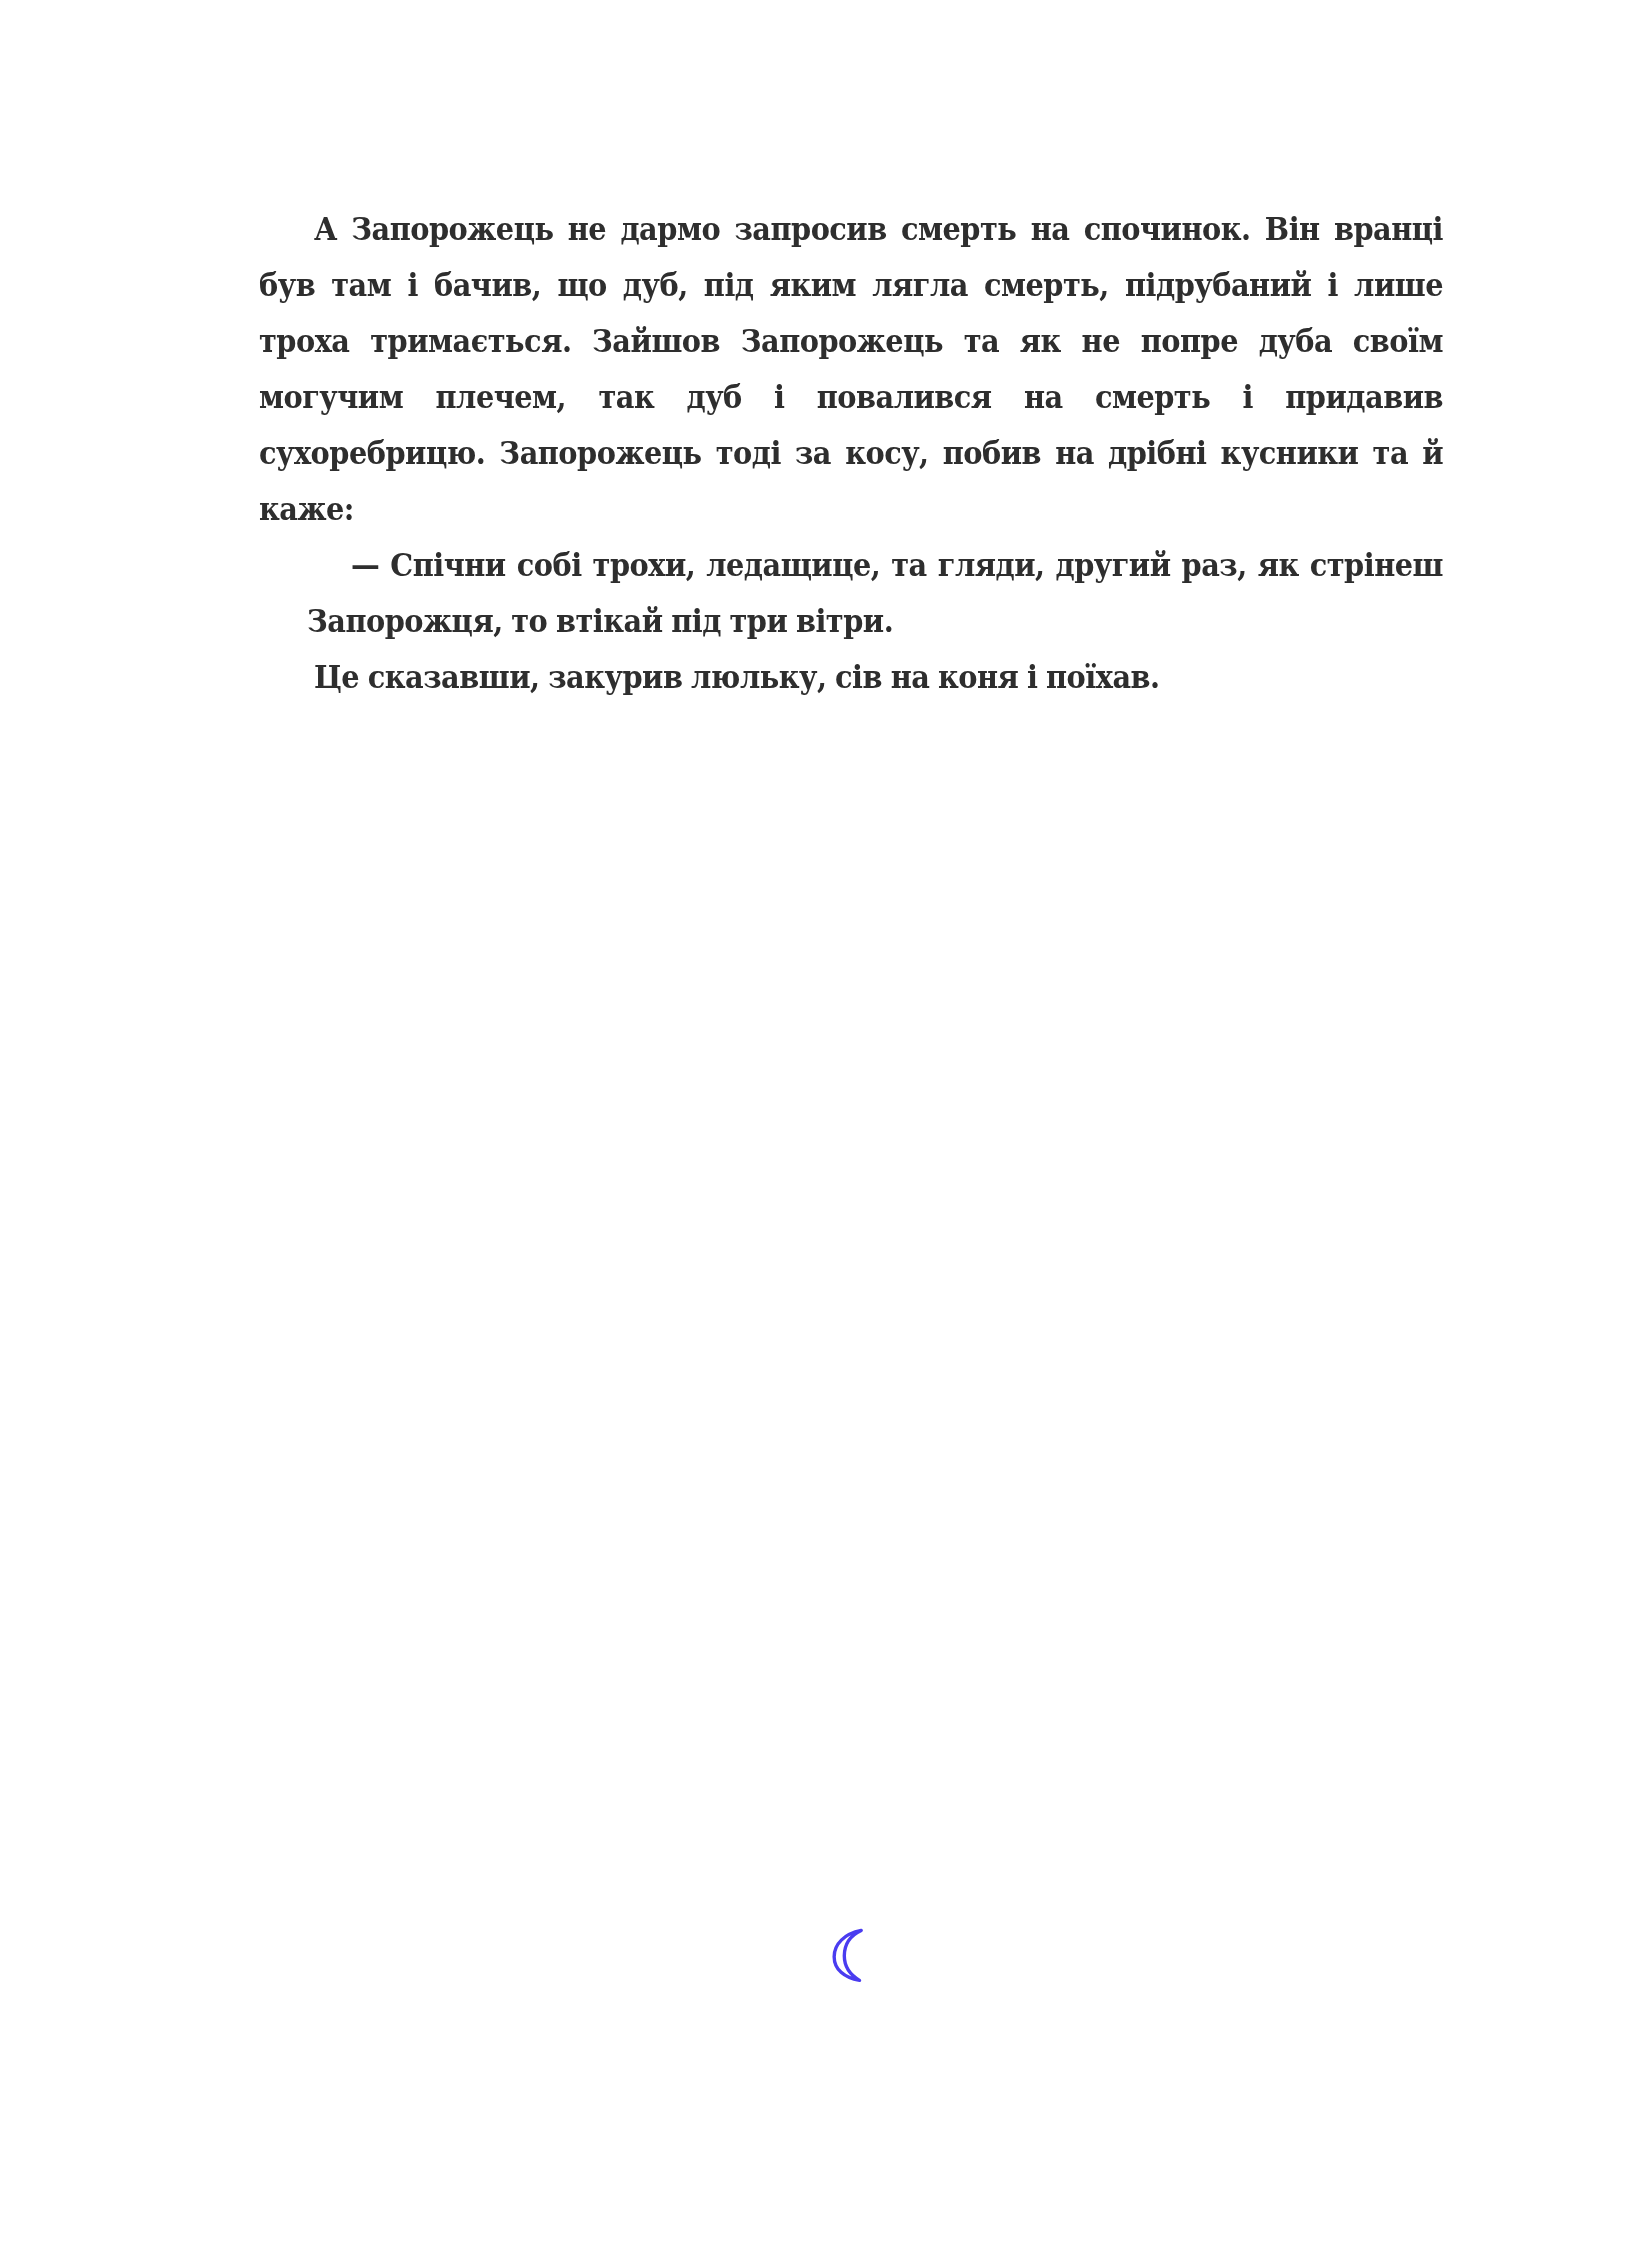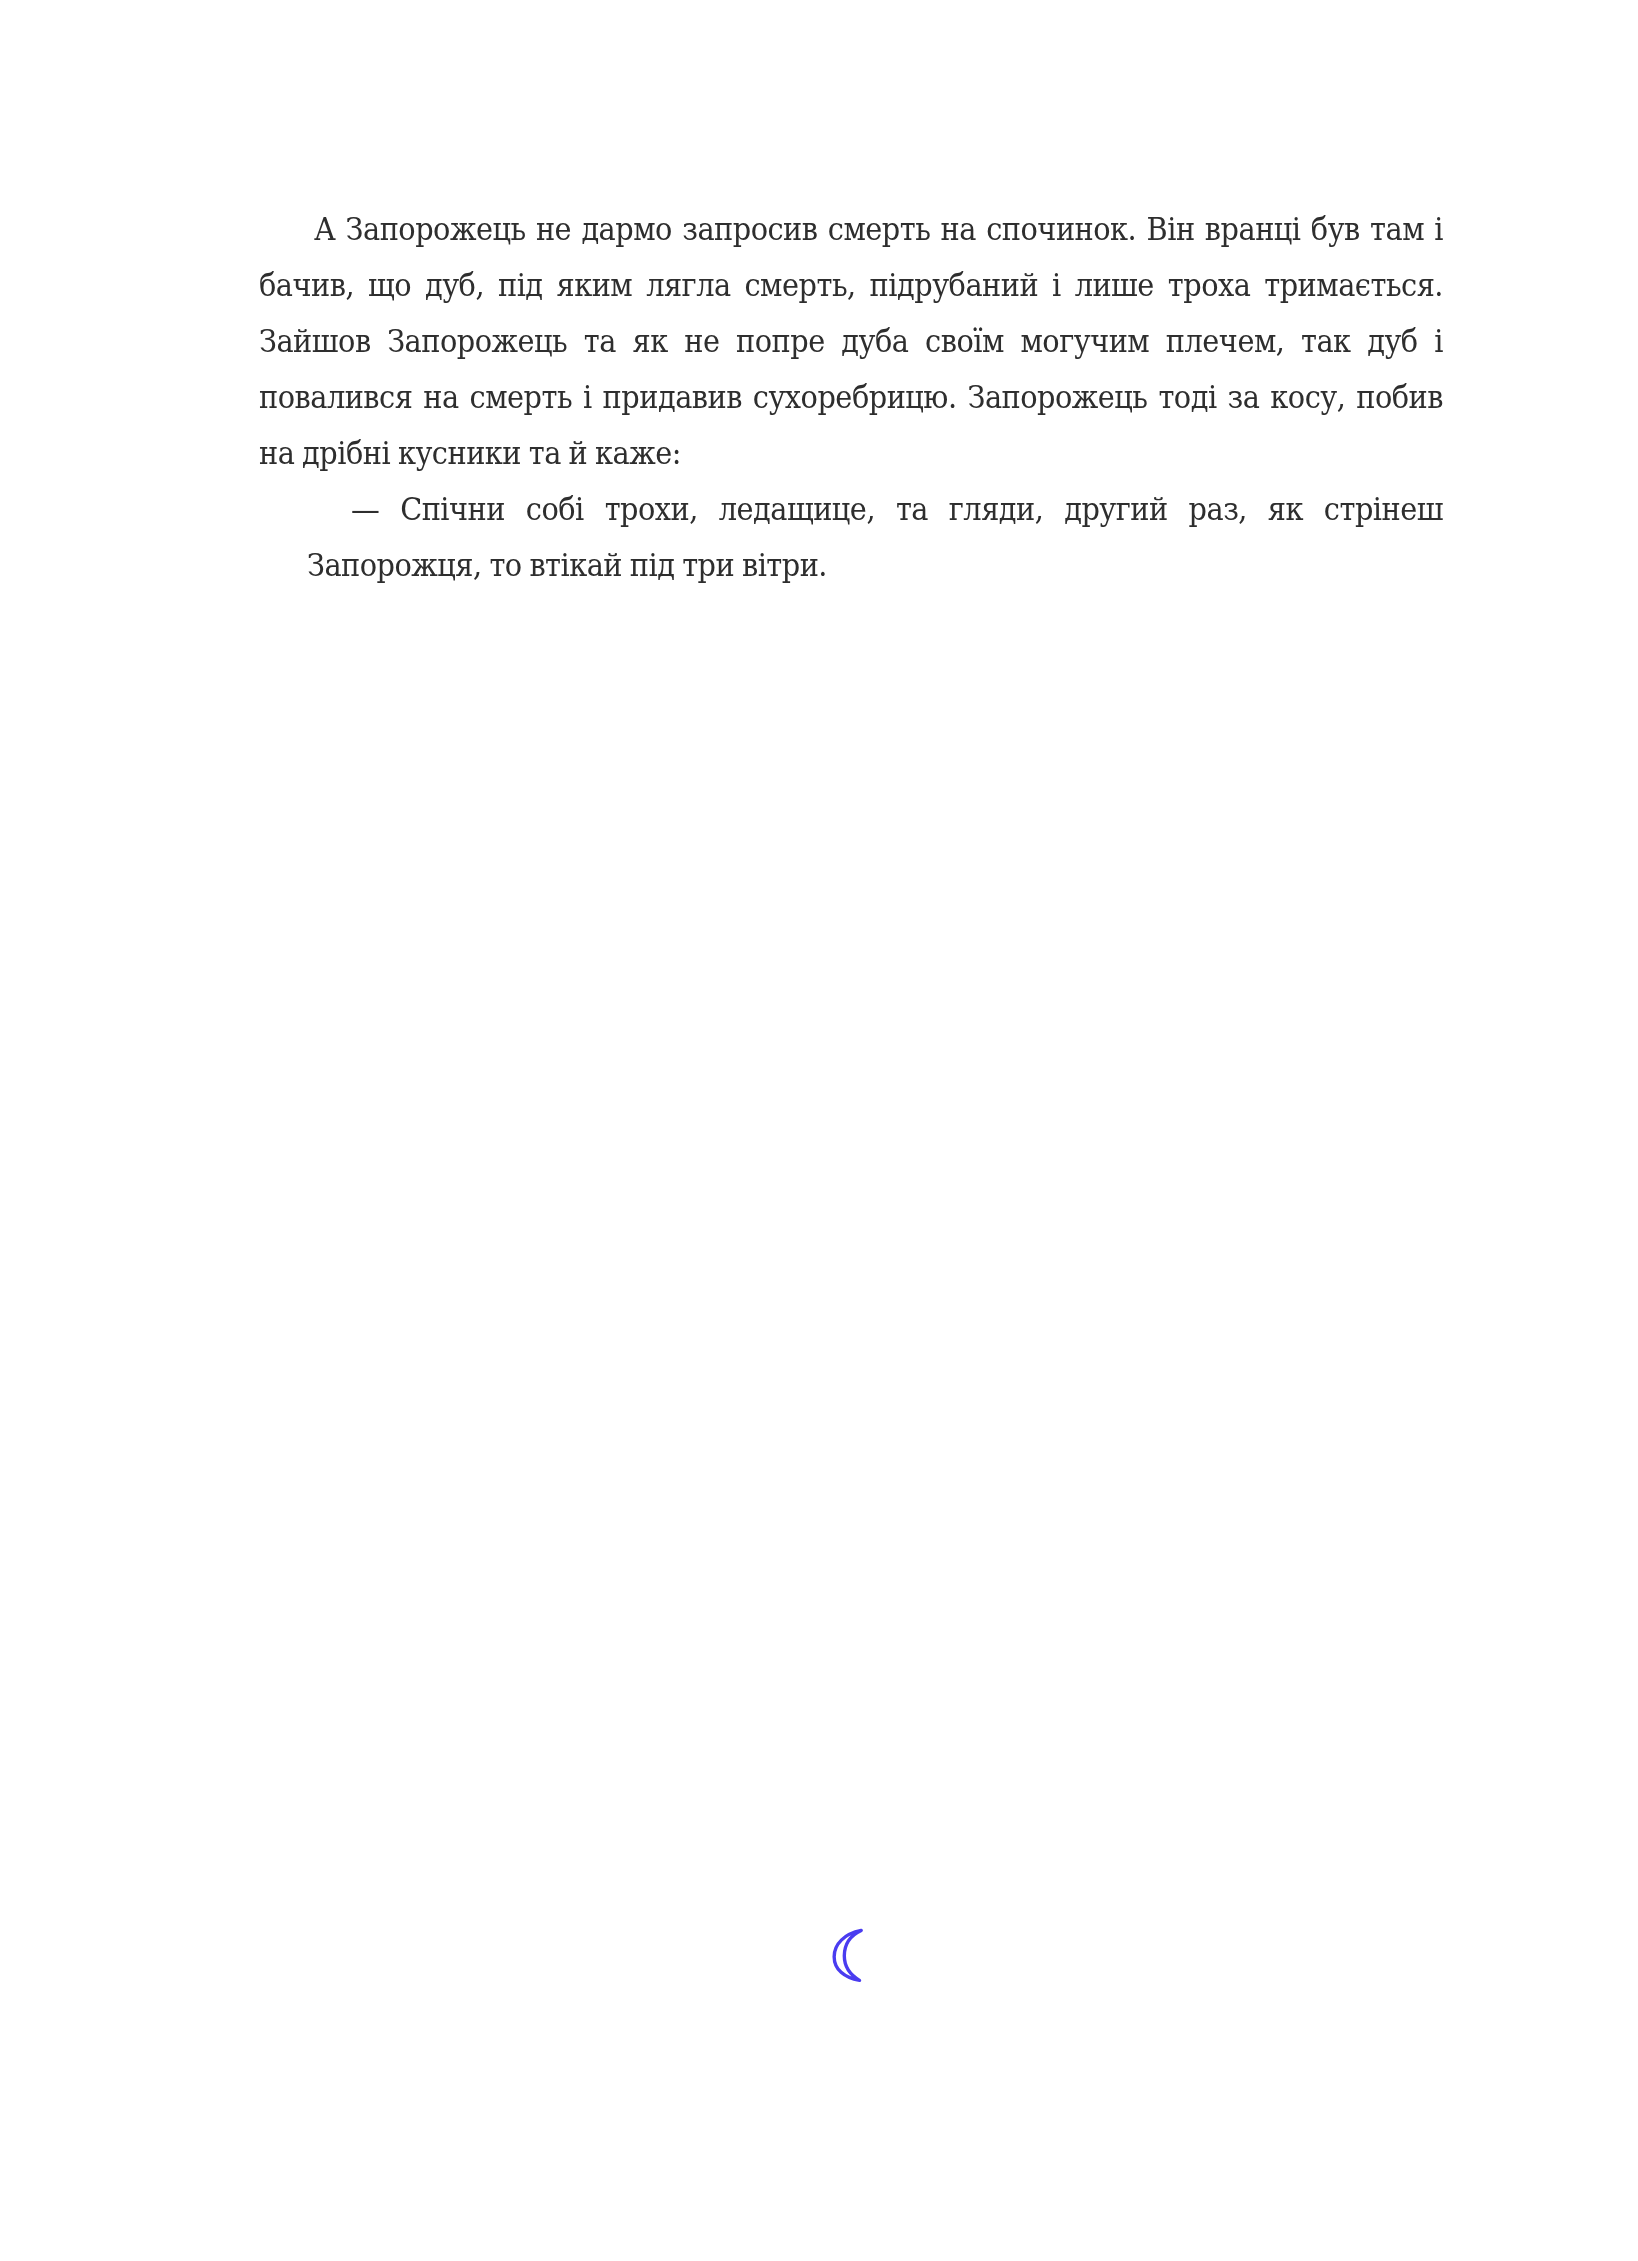--- a/index.html
+++ b/index.html
@@ -30,40 +30,42 @@
       color: #2e2e2e;
       text-align: justify;
       letter-spacing: -0.5px;
       word-spacing: -0.9px;
       font-stretch: condensed;
     }
     .para {
       margin: 0;
       text-indent: 55px;
       text-align-last: left;
+      font-weight: bold;
     }
     .para.dialogue {
       text-indent: 44px;
       margin-left: 48px;
     }
     .moon {
       position: absolute;
       left: 824px;
       top: 1927px;
       width: 44px;
       height: 56px;
     }
   </style>
 </head>
 <body>
 
 <div class="page">
   <div class="text-block">
     <p class="para">А Запорожець не дармо запросив смерть на спочинок. Він вранці був там і бачив, що дуб, під яким лягла смерть, підрубаний і лише троха тримається. Зайшов Запорожець та як не попре дуба своїм могучим плечем, так дуб і повалився на смерть і придавив сухоребрицю. Запорожець тоді за косу, побив на дрібні кусники та й каже:</p>
     <p class="para dialogue">— Спічни собі трохи, ледащице, та гляди, другий раз, як стрінеш Запорожця, то втікай під три вітри.</p>
+    <p class="para">Це сказавши, закурив люльку, сів на коня і поїхав.</p>
   </div>
 
   <div class="moon">
     <svg width="44" height="56" viewBox="0 0 52 66" xmlns="http://www.w3.org/2000/svg">
       <path d="M44 4 C24 8 12 20 12 35 C12 50 24 60 42 63 C30 56 24 46 24 34 C24 21 31 10 44 4 Z" fill="none" stroke="#4a3cf0" stroke-width="4" stroke-linejoin="round"></path>
     </svg>
   </div>
 </div>
 
 

